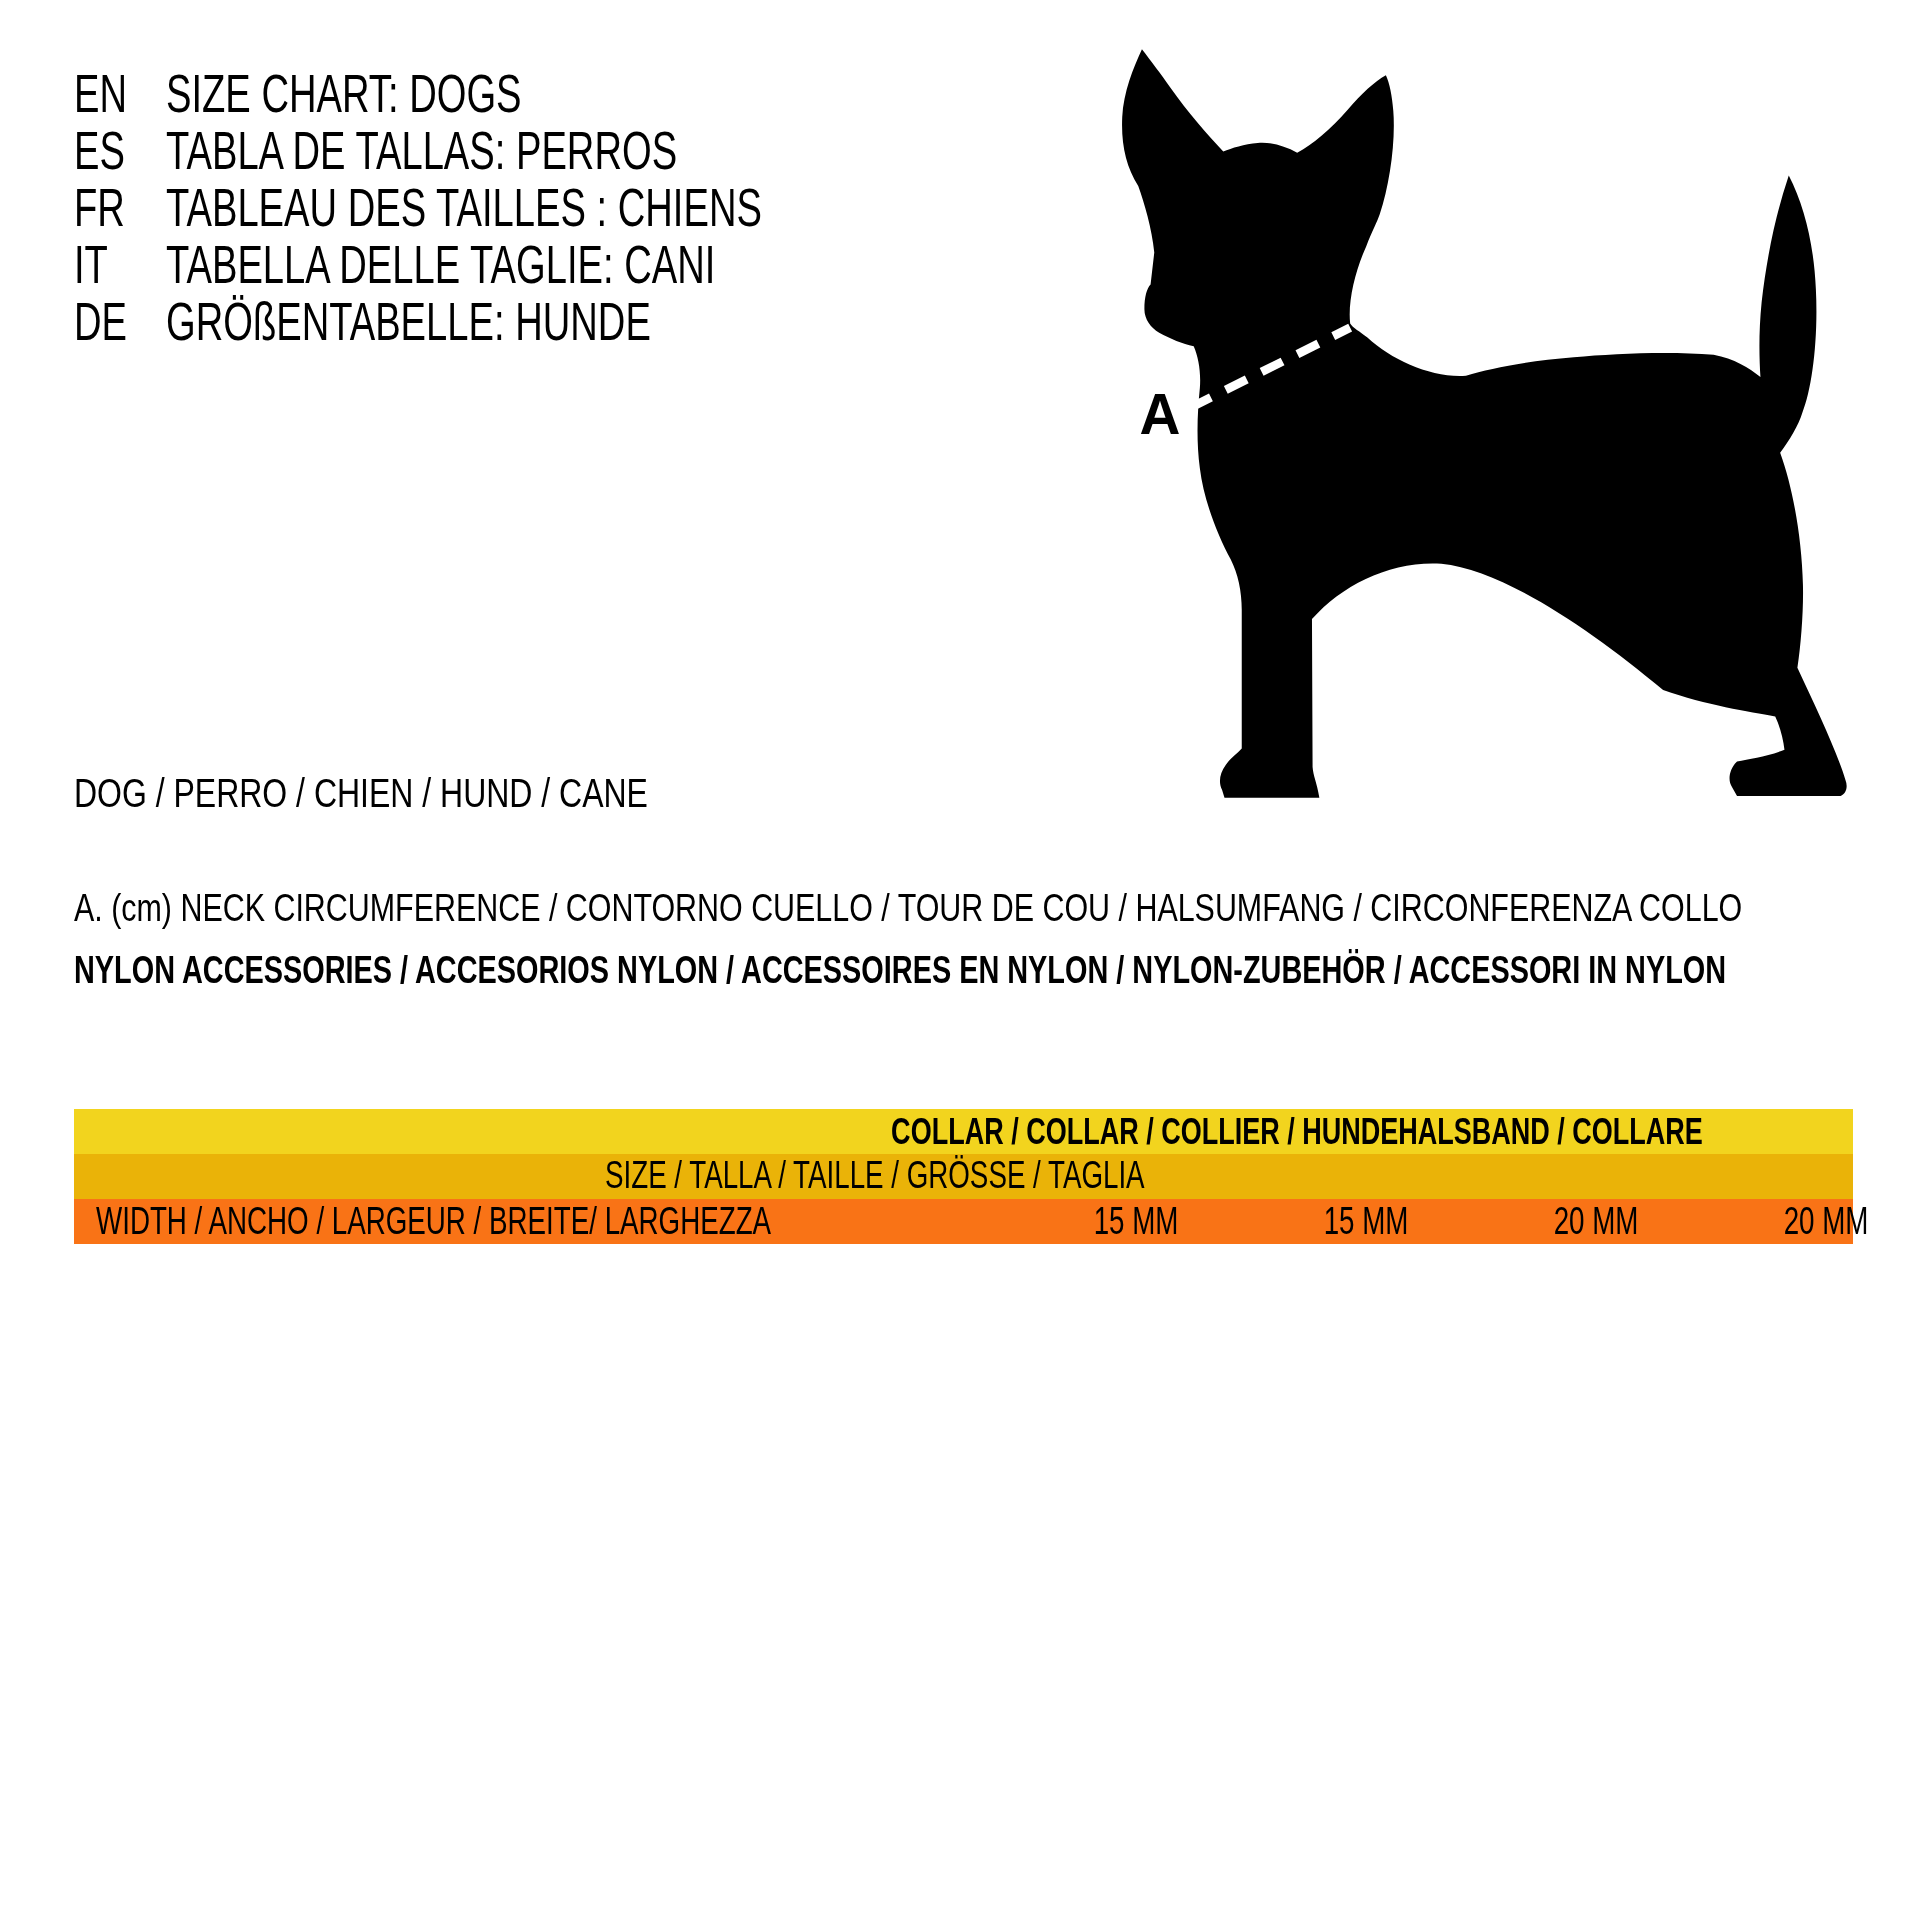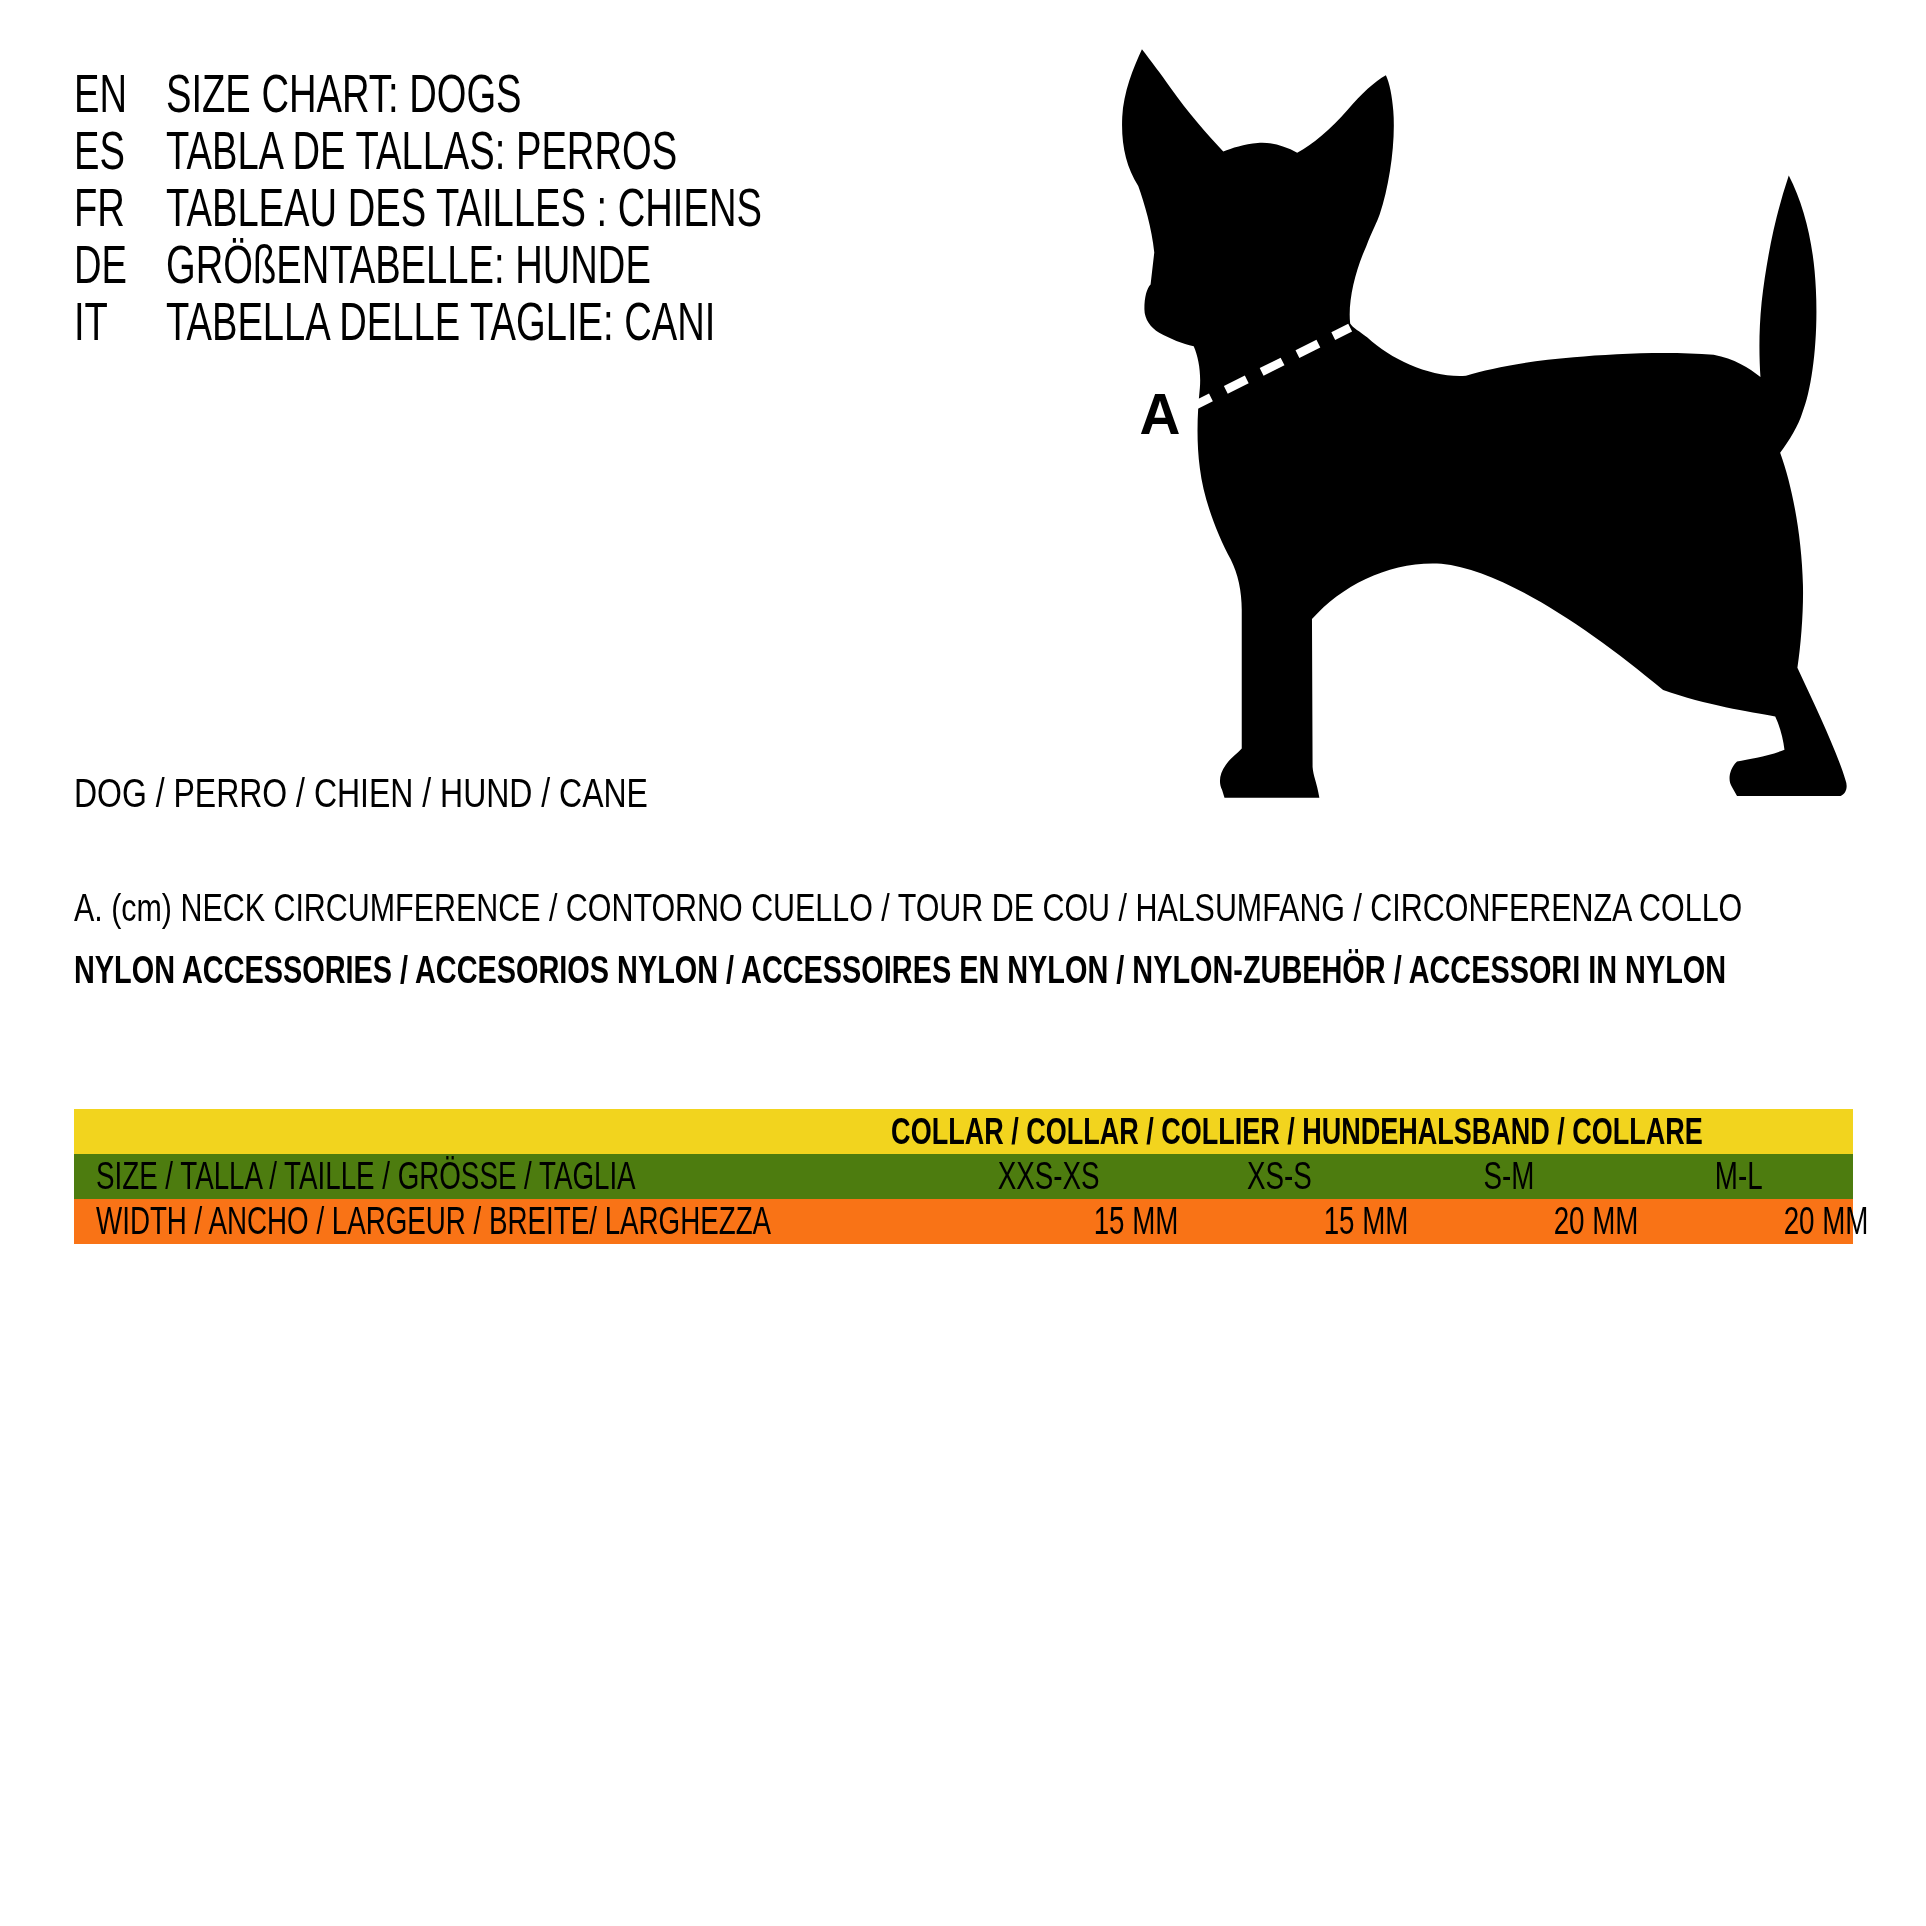--- a/index.html
+++ b/index.html
@@ -26,21 +26,21 @@
   .note-measure{position:absolute;left:74px;top:885px;font-size:39px;line-height:46px;}
   .note-measure .cond{transform:scaleX(0.78);}
   .note-material{position:absolute;left:74px;top:947px;font-size:39px;line-height:46px;font-weight:bold;}
   .note-material .cond{transform:scaleX(0.74);}
 
   
   .size-table{position:absolute;left:74px;top:1109px;width:1779px;}
   .t-row{display:flex;height:45px;align-items:center;font-size:38px;}
   .t-row.header{justify-content:flex-end;font-weight:bold;font-size:37px;}
   .bg-yellow{background:#F2D41E;}
-  .bg-gray{background:#4d7c0f;}
+  .bg-gray{background:#eab308;flex-direction:column;}
   .bg-white{background:#f97316;}
   .bg-light{background:#EDEDED;}
   .cell-label{flex:0 0 860px;padding-left:22px;box-sizing:border-box;text-align:left;}
   .cell-val{flex:0 0 230px;text-align:center;}
 </style>
 </head>
 <body>
 
 <div class="canvas">
 
@@ -51,26 +51,26 @@
     </div>
     <div class="lang-row">
       <span class="lang-code"><span class="cond">ES</span></span>
       <span class="lang-title"><span class="cond">TABLA DE TALLAS: PERROS</span></span>
     </div>
     <div class="lang-row">
       <span class="lang-code"><span class="cond">FR</span></span>
       <span class="lang-title"><span class="cond">TABLEAU DES TAILLES : CHIENS</span></span>
     </div>
     <div class="lang-row">
+      <span class="lang-code"><span class="cond">IT</span></span>
+      <span class="lang-title"><span class="cond">TABELLA DELLE TAGLIE: CANI</span></span>
+    </div>
+    <div class="lang-row">
       <span class="lang-code"><span class="cond">DE</span></span>
       <span class="lang-title"><span class="cond">GRÖßENTABELLE: HUNDE</span></span>
-    </div>
-    <div class="lang-row">
-      <span class="lang-code"><span class="cond">IT</span></span>
-      <span class="lang-title"><span class="cond">TABELLA DELLE TAGLIE: CANI</span></span>
     </div>
   </div>
 
   <svg class="dog-svg" viewBox="0 0 1185 1235" xmlns="http://www.w3.org/2000/svg">
     <path d="
       M 34 10
       C 20 40 4 80 2 120
       C 0 165 8 200 28 232
       C 38 260 50 300 54 340
       L 48 392

